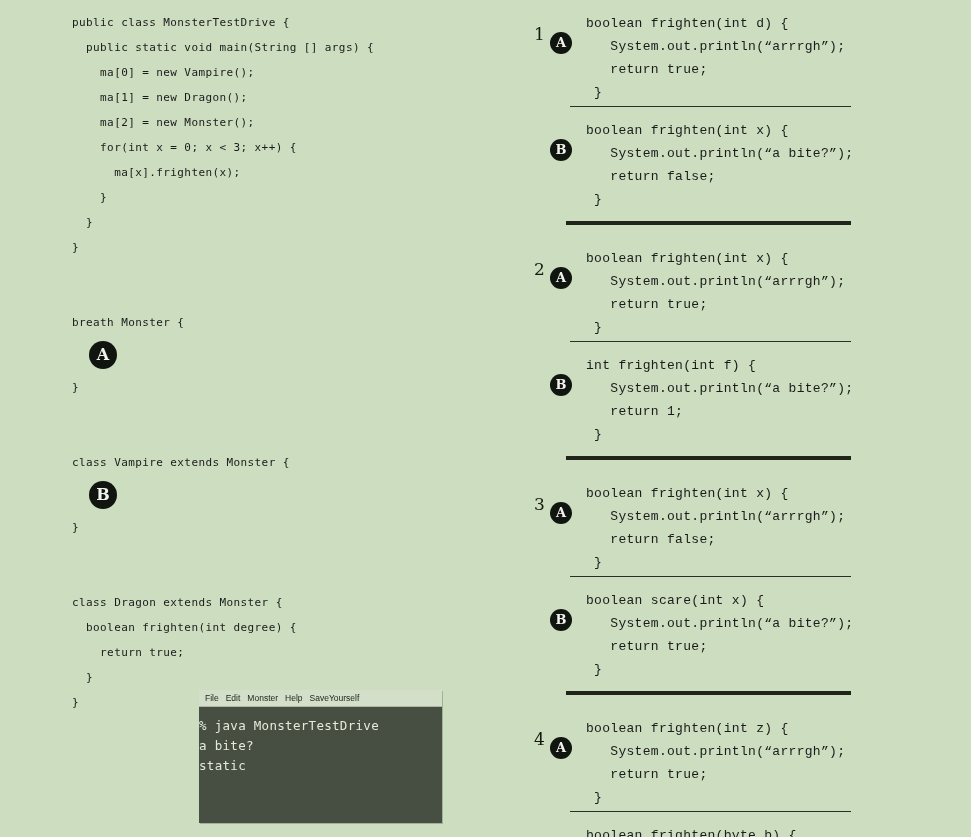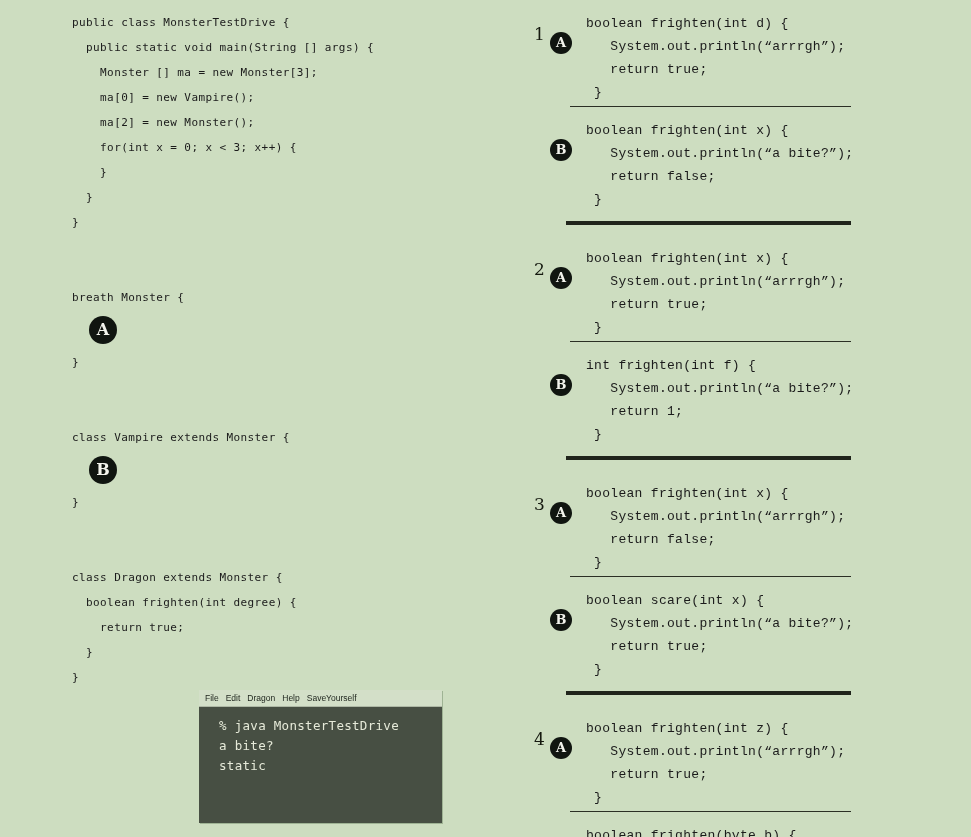--- a/index.html
+++ b/index.html
@@ -91,21 +91,21 @@
     padding: 0 6px;
     box-sizing: border-box;
   }
   .menu-item {
     font-family: "Liberation Sans", sans-serif;
     font-size: 8.5px;
     color: #1d231c;
     white-space: nowrap;
   }
   .terminal-body {
-    padding: 9px 0 0 20px;
+    padding: 9px 0 0 0;
   }
   .term-line {
     font-family: "DejaVu Sans Mono", monospace;
     font-size: 12.5px;
     line-height: 20px;
     color: #e6ead9;
     white-space: pre;
     letter-spacing: 0.3px;
   }
 
@@ -164,24 +164,25 @@
 </head>
 <body>
 
 <div class="page">
 
   <div class="left-col">
 
     <div>
       <div class="code-line">public class MonsterTestDrive {</div>
       <div class="code-line">  public static void main(String [] args) {</div>
-      <div class="code-line">    Monster [] ma = new Monster[3];</div>
       <div class="code-line">    ma[0] = new Vampire();</div>
+      <div class="code-line">    ma[1] = new Dragon();</div>
       <div class="code-line">    ma[2] = new Monster();</div>
       <div class="code-line">    for(int x = 0; x &lt; 3; x++) {</div>
+      <div class="code-line">      ma[x].frighten(x);</div>
       <div class="code-line">    }</div>
       <div class="code-line">  }</div>
       <div class="code-line">}</div>
     </div>
 
     <div class="blank-line"></div>
     <div class="blank-line"></div>
 
     <div>
       <div class="code-line">breath Monster {</div>
@@ -212,21 +213,21 @@
       <div class="code-line">  }</div>
       <div class="code-line">}</div>
     </div>
 
   </div>
 
   <div class="terminal">
     <div class="terminal-menubar">
       <span class="menu-item">File</span>
       <span class="menu-item">Edit</span>
-      <span class="menu-item">Dragon</span>
+      <span class="menu-item">Monster</span>
       <span class="menu-item">Help</span>
       <span class="menu-item">SaveYourself</span>
     </div>
     <div class="terminal-body">
       <div class="term-line">% java MonsterTestDrive</div>
       <div class="term-line">a bite?</div>
       <div class="term-line">static</div>
     </div>
   </div>
 

